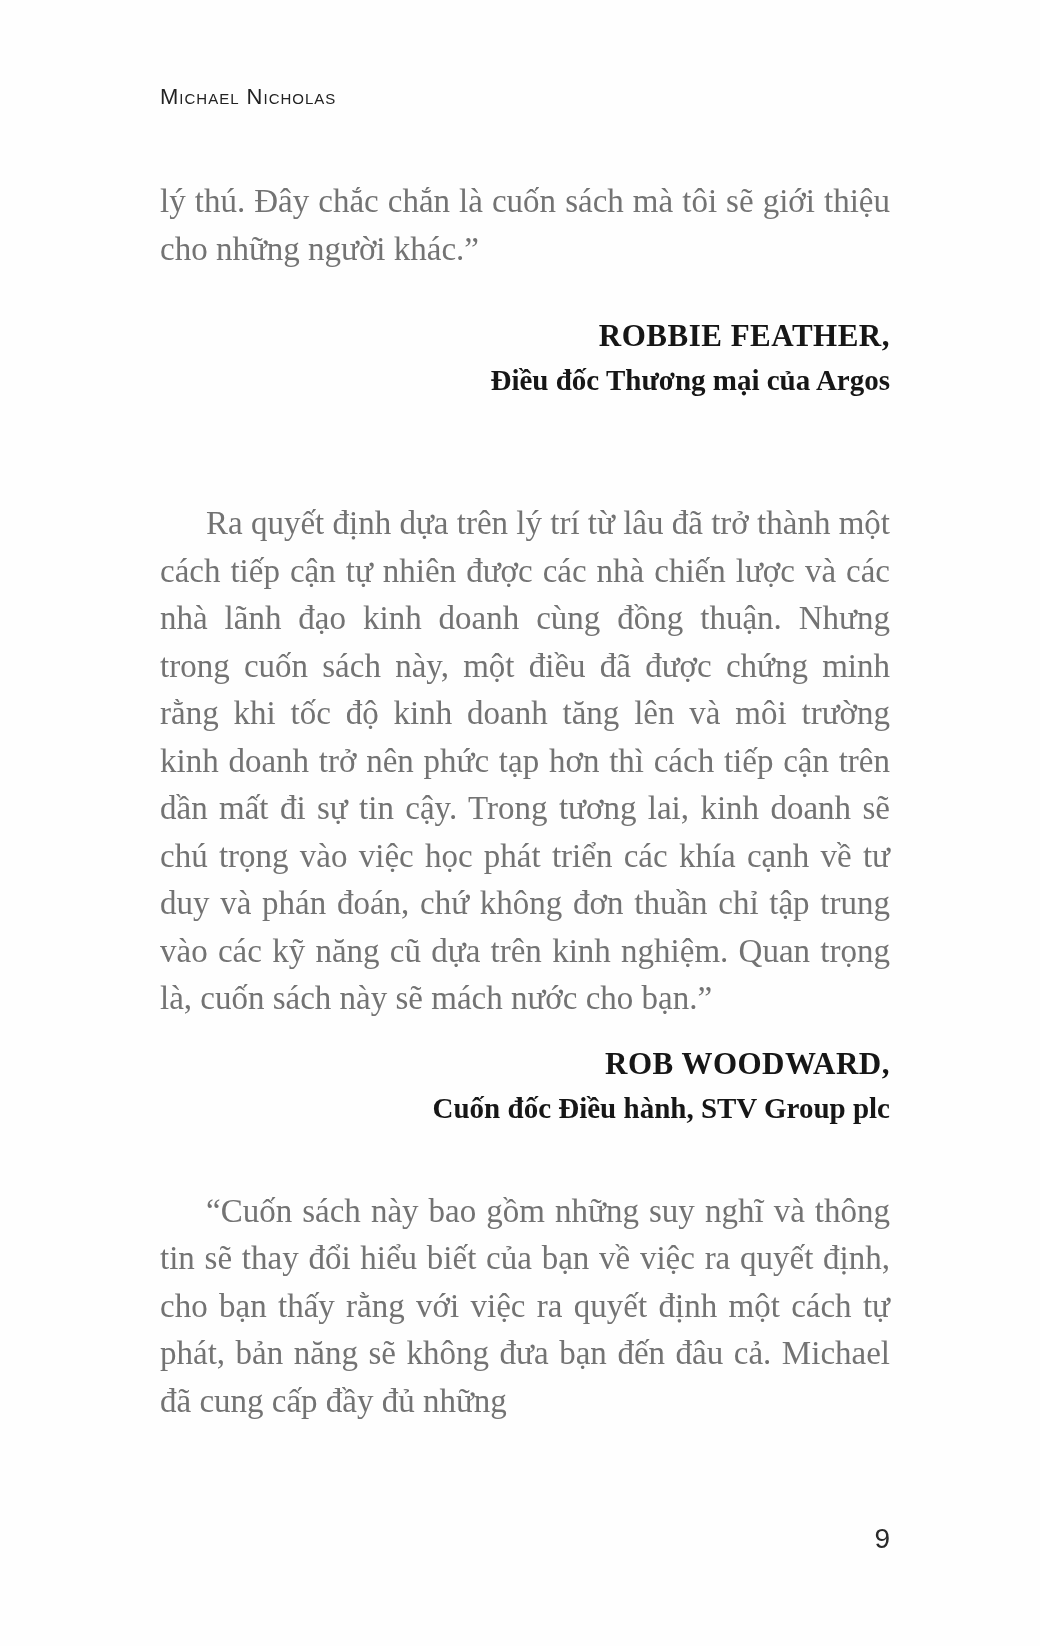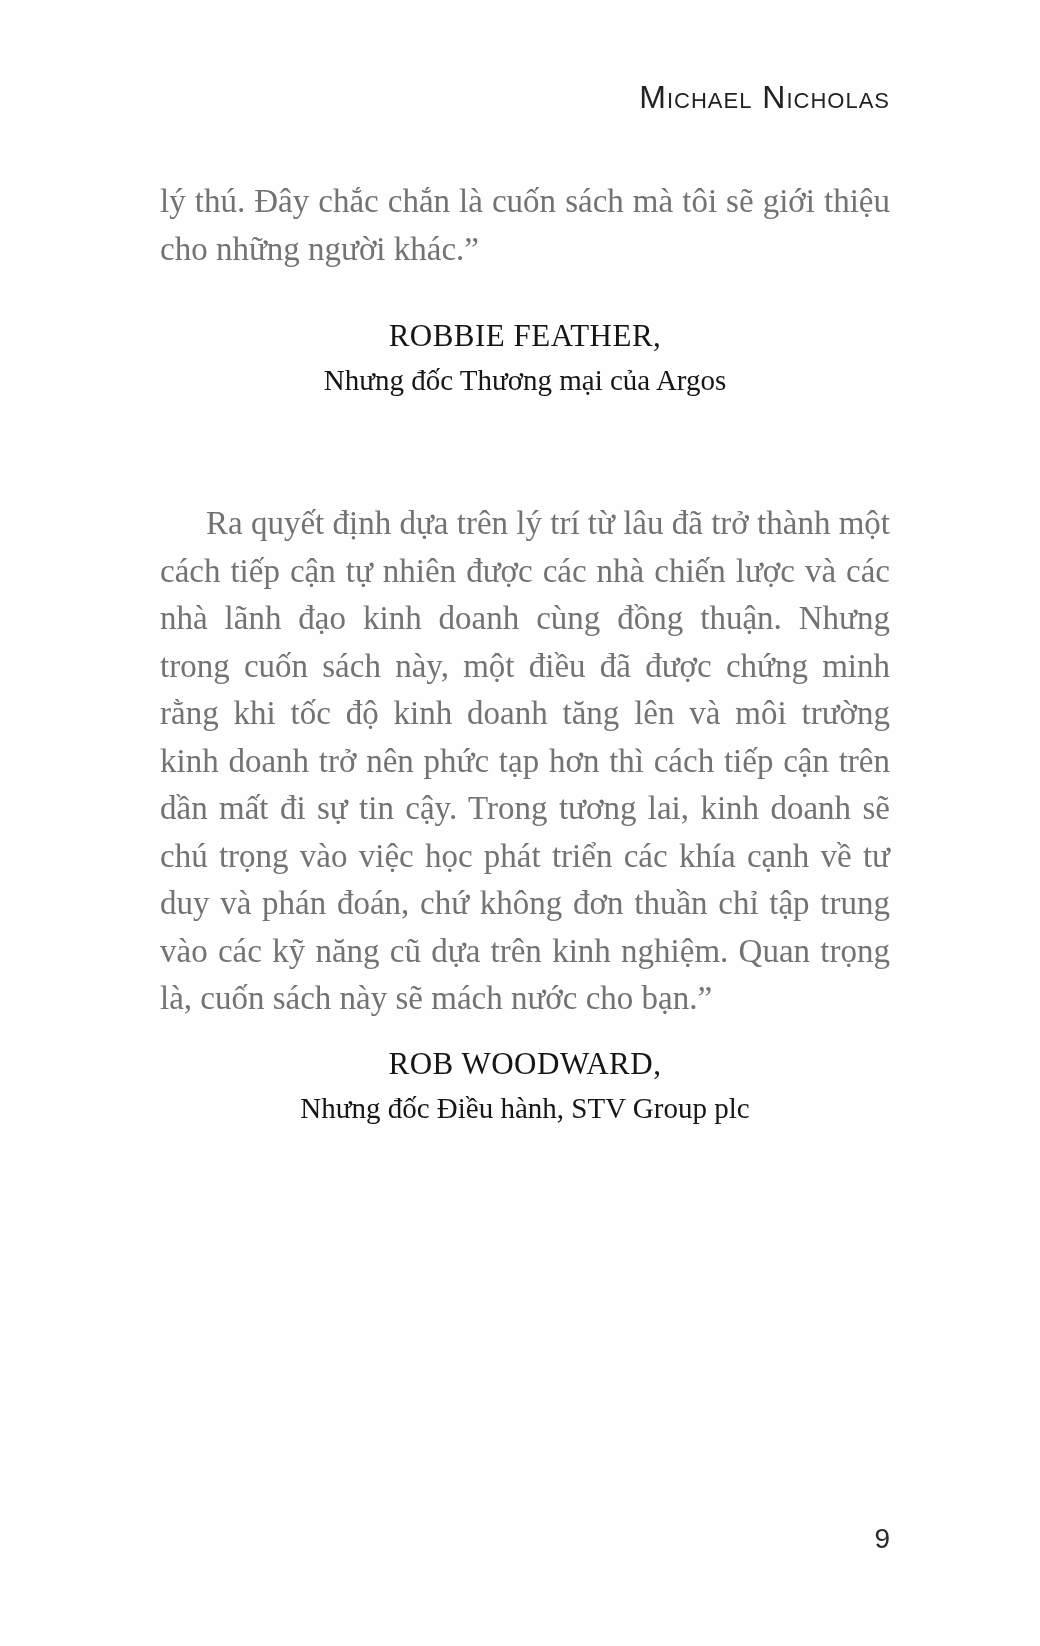--- a/index.html
+++ b/index.html
@@ -10,38 +10,37 @@
     height: 1646px;
     background: #fefefe;
     color: #1c1c1c;
     font-family: "Liberation Serif", serif;
     padding: 82px 150px 0 160px;
     overflow: hidden;
   }
   .running-head {
     font-family: "Liberation Sans", sans-serif;
     font-variant: small-caps;
-    font-size: 32px;
+    font-size: 22px;
     line-height: 30px;
     letter-spacing: 1px;
-    text-align: right;
     color: #222222;
   }
   p.body-text {
     font-size: 33px;
     line-height: 47.5px;
     text-align: justify;
     text-justify: inter-word;
     color: #737373;
   }
   p.body-text.indented { text-indent: 46px; }
   .para-continuation { margin-top: 66px; }
   .attribution {
-    text-align: center;
-    font-weight: normal;
+    text-align: right;
+    font-weight: bold;
     color: #161616;
   }
   .attribution .attr-name {
     font-size: 31px;
     line-height: 44px;
     letter-spacing: 0.5px;
   }
   .attribution .attr-title {
     font-size: 29px;
     line-height: 44px;
@@ -66,28 +65,29 @@
 <div class="page">
 
   <header class="running-head">Michael Nicholas</header>
 
   <main>
 
     <p class="body-text para-continuation">lý thú. Đây chắc chắn là cuốn sách mà tôi sẽ giới thiệu cho những người khác.”</p>
 
     <div class="attribution attribution-1">
       <div class="attr-name">ROBBIE FEATHER,</div>
-      <div class="attr-title">Nhưng đốc Thương mại của Argos</div>
+      <div class="attr-title">Điều đốc Thương mại của Argos</div>
     </div>
 
     <p class="body-text indented para-2">Ra quyết định dựa trên lý trí từ lâu đã trở thành một cách tiếp cận tự nhiên được các nhà chiến lược và các nhà lãnh đạo kinh doanh cùng đồng thuận. Nhưng trong cuốn sách này, một điều đã được chứng minh rằng khi tốc độ kinh doanh tăng lên và môi trường kinh doanh trở nên phức tạp hơn thì cách tiếp cận trên dần mất đi sự tin cậy. Trong tương lai, kinh doanh sẽ chú trọng vào việc học phát triển các khía cạnh về tư duy và phán đoán, chứ không đơn thuần chỉ tập trung vào các kỹ năng cũ dựa trên kinh nghiệm. Quan trọng là, cuốn sách này sẽ mách nước cho bạn.”</p>
 
     <div class="attribution attribution-2">
       <div class="attr-name">ROB WOODWARD,</div>
-      <div class="attr-title">Nhưng đốc Điều hành, STV Group plc</div>
+      <div class="attr-title">Cuốn đốc Điều hành, STV Group plc</div>
     </div>
 
+    <p class="body-text indented para-3">“Cuốn sách này bao gồm những suy nghĩ và thông tin sẽ thay đổi hiểu biết của bạn về việc ra quyết định, cho bạn thấy rằng với việc ra quyết định một cách tự phát, bản năng sẽ không đưa bạn đến đâu cả. Michael đã cung cấp đầy đủ những</p>
 
   </main>
 
   <footer class="page-number">9</footer>
 
 </div>
 
 </body></html>

